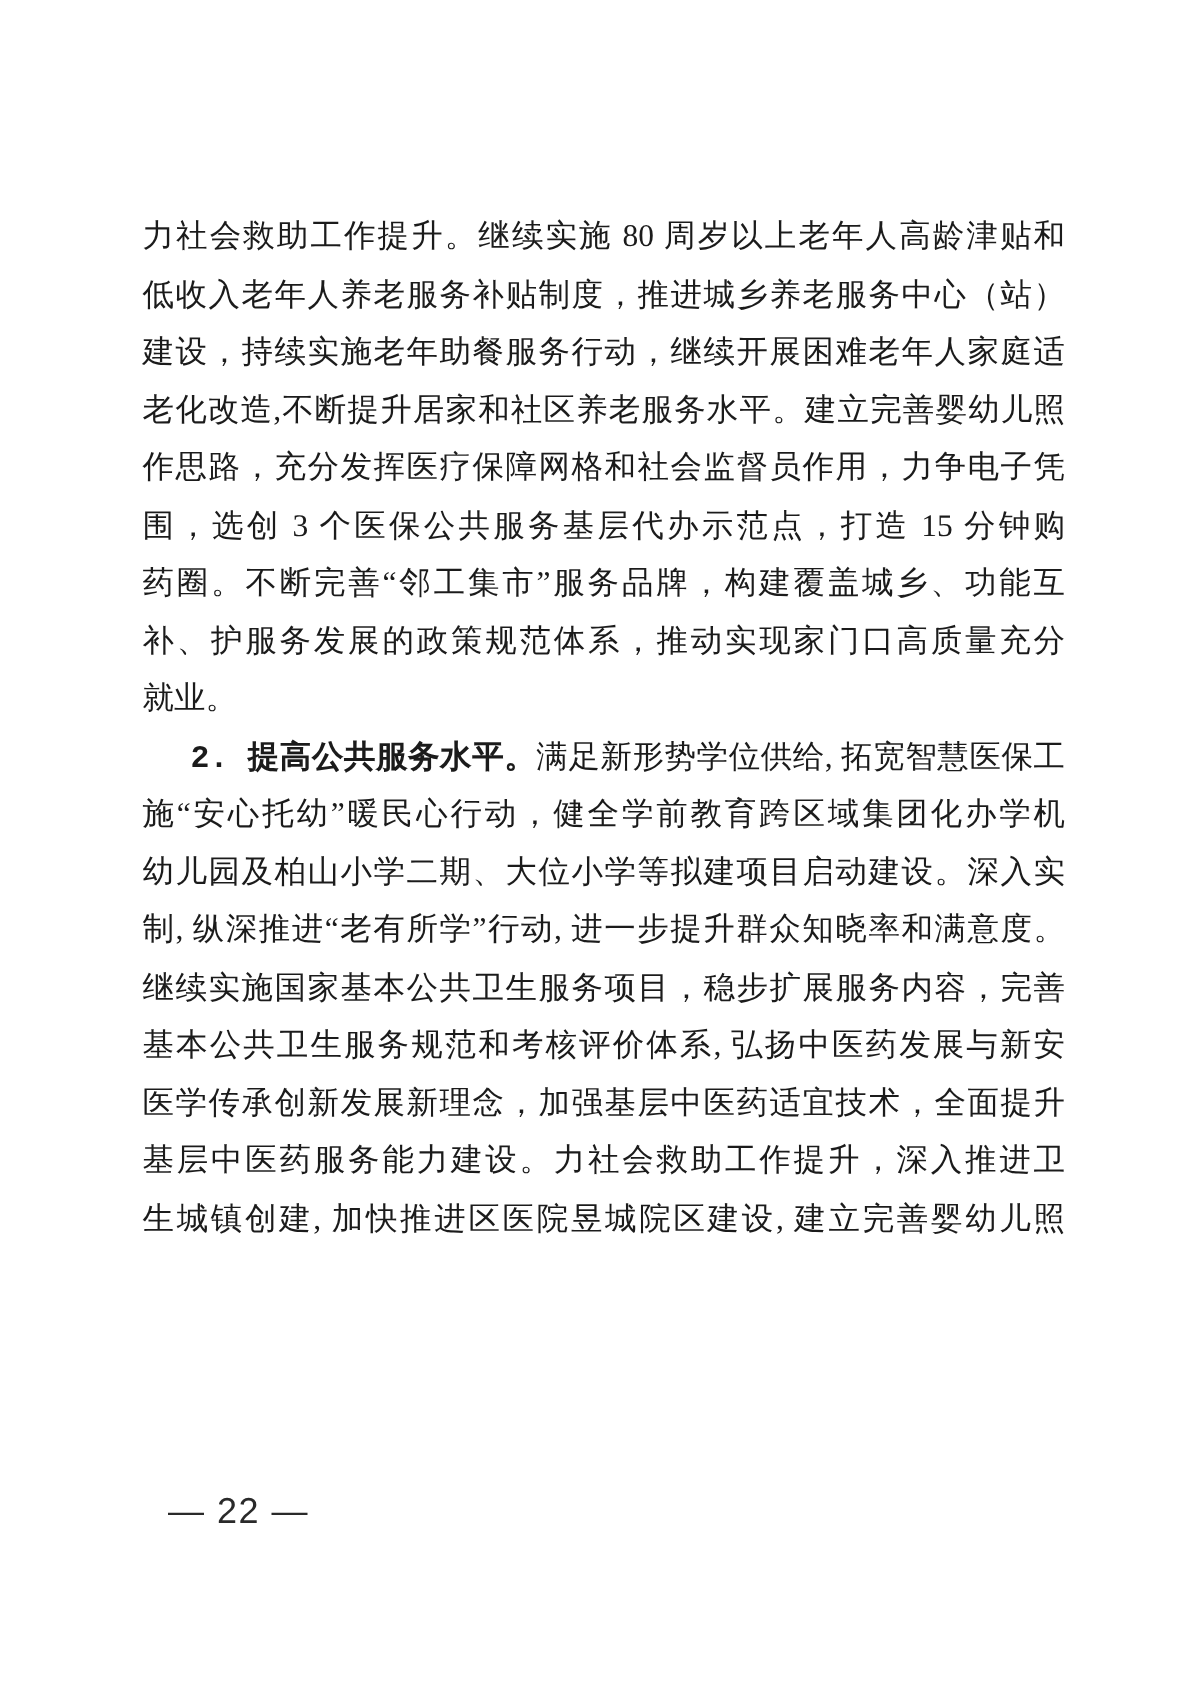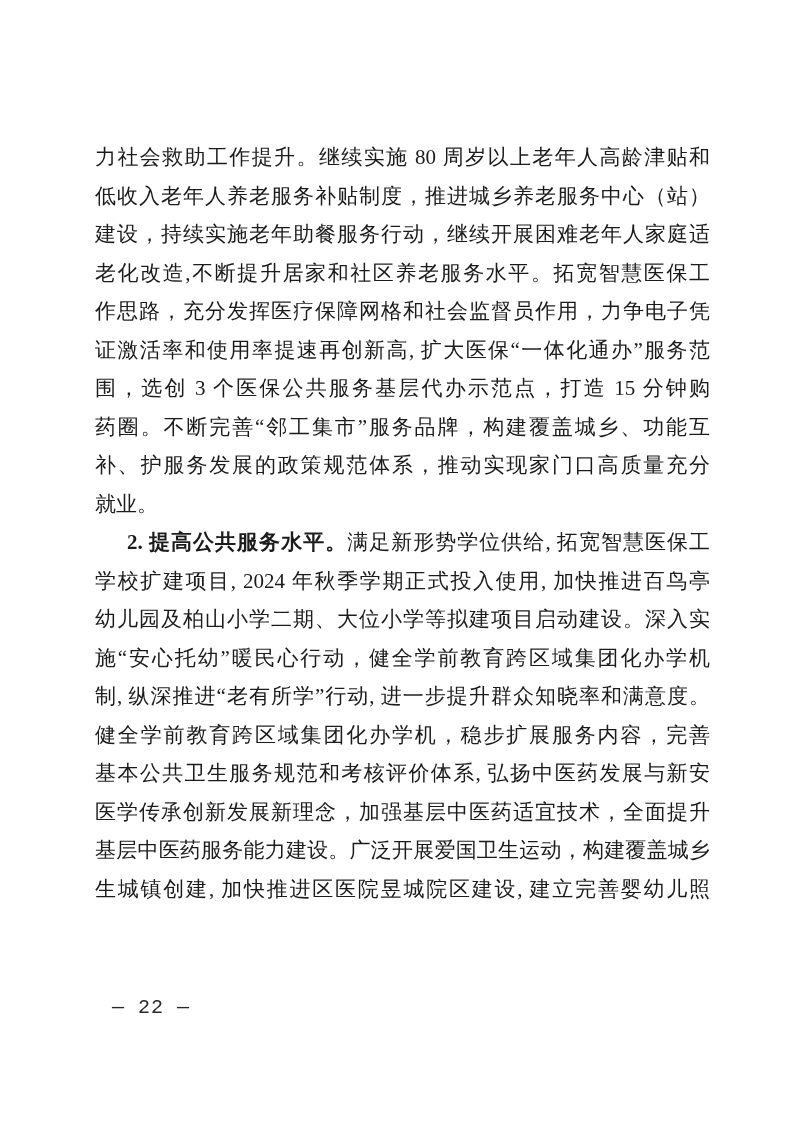--- a/index.html
+++ b/index.html
@@ -32,52 +32,51 @@
     color: #1b1b1b;
   }
   .line.last {
     text-align-last: left;
   }
   .line.indent {
     text-indent: 32px;
   }
   .seg-bold {
     font-weight: 700;
+    font-family: Liberation Mono, monospace;
   }
   .page-number {
     position: absolute;
     left: 112px;
     top: 996px;
-    font-size: 20px;
+    font-size: 24px;
     line-height: 24px;
     letter-spacing: 1px;
     color: #2a2a2a;
-    font-family: Liberation Mono, monospace;
+    font-family: Liberation Sans, sans-serif;
   }
 </style>
 </head>
 <body>
 
 <div class="page">
   <div class="text-block">
       <div class="line"><span class="seg">力社会救助工作提升。继续实施 80 周岁以上老年人高龄津贴和</span></div>
       <div class="line"><span class="seg">低收入老年人养老服务补贴制度，推进城乡养老服务中心（站）</span></div>
       <div class="line"><span class="seg">建设，持续实施老年助餐服务行动，继续开展困难老年人家庭适</span></div>
-      <div class="line"><span class="seg">老化改造,不断提升居家和社区养老服务水平。拓宽智慧医保工</span></div>
+      <div class="line"><span class="seg">老化改造,不断提升居家和社区养老服务水平。建立完善婴幼儿照</span></div>
       <div class="line"><span class="seg">作思路，充分发挥医疗保障网格和社会监督员作用，力争电子凭</span></div>
-      <div class="line"><span class="seg">证激活率和使用率提速再创新高, 扩大医保“一体化通办”服务范</span></div>
       <div class="line"><span class="seg">围，选创 3 个医保公共服务基层代办示范点，打造 15 分钟购</span></div>
       <div class="line"><span class="seg">药圈。不断完善“邻工集市”服务品牌，构建覆盖城乡、功能互</span></div>
       <div class="line"><span class="seg">补、护服务发展的政策规范体系，推动实现家门口高质量充分</span></div>
       <div class="line last"><span class="seg">就业。</span></div>
       <div class="line indent"><span class="seg-bold">2. 提高公共服务水平。</span><span class="seg">满足新形势学位供给, 拓宽智慧医保工</span></div>
-      <div class="line"><span class="seg">学校扩建项目, 2024 年秋季学期正式投入使用, 加快推进百鸟亭</span></div>
+      <div class="line"><span class="seg">施“安心托幼”暖民心行动，健全学前教育跨区域集团化办学机</span></div>
       <div class="line"><span class="seg">幼儿园及柏山小学二期、大位小学等拟建项目启动建设。深入实</span></div>
-      <div class="line"><span class="seg">施“安心托幼”暖民心行动，健全学前教育跨区域集团化办学机</span></div>
       <div class="line"><span class="seg">制, 纵深推进“老有所学”行动, 进一步提升群众知晓率和满意度。</span></div>
-      <div class="line"><span class="seg">健全学前教育跨区域集团化办学机，稳步扩展服务内容，完善</span></div>
+      <div class="line"><span class="seg">继续实施国家基本公共卫生服务项目，稳步扩展服务内容，完善</span></div>
       <div class="line"><span class="seg">基本公共卫生服务规范和考核评价体系, 弘扬中医药发展与新安</span></div>
       <div class="line"><span class="seg">医学传承创新发展新理念，加强基层中医药适宜技术，全面提升</span></div>
-      <div class="line"><span class="seg">基层中医药服务能力建设。广泛开展爱国卫生运动，构建覆盖城乡</span></div>
+      <div class="line"><span class="seg">基层中医药服务能力建设。力社会救助工作提升，深入推进卫</span></div>
       <div class="line"><span class="seg">生城镇创建, 加快推进区医院昱城院区建设, 建立完善婴幼儿照</span></div>
     </div>
   <div class="page-number">— 22 —</div>
 </div>
 
 </body></html>

